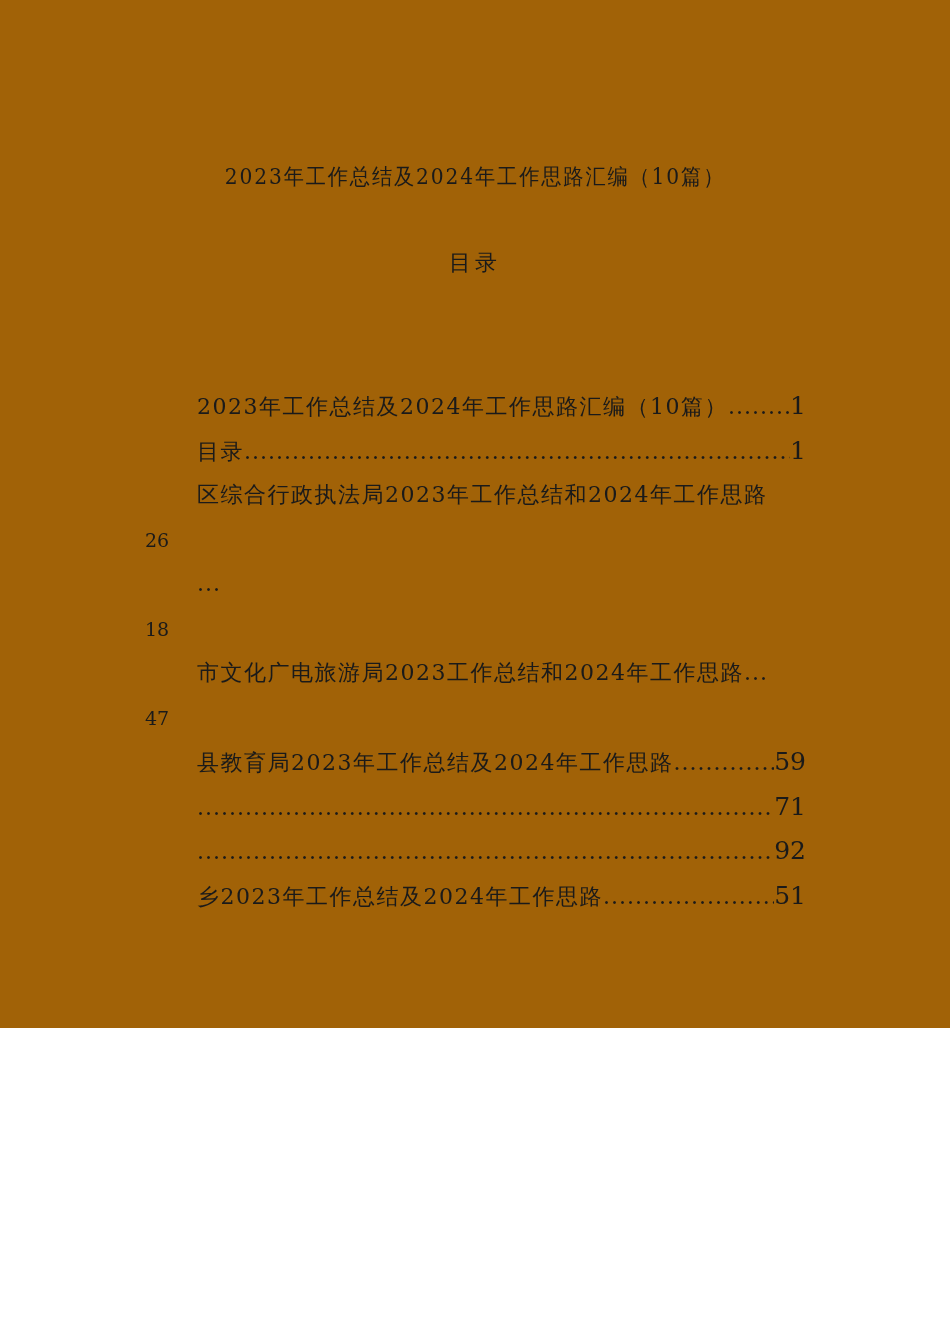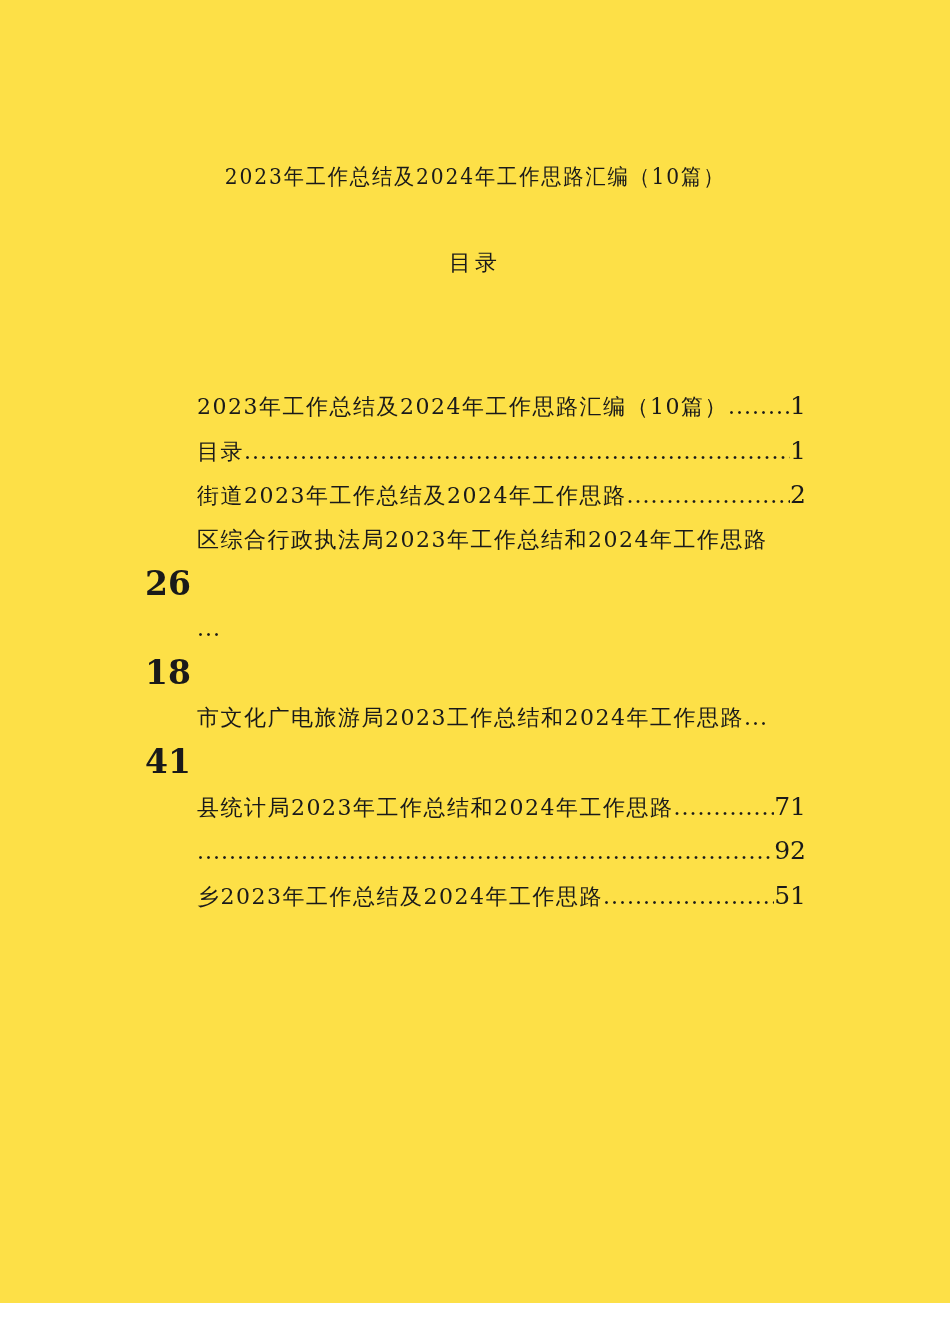--- a/index.html
+++ b/index.html
@@ -12,22 +12,22 @@
       height: 1344px;
       position: relative;
       overflow: hidden;
       color: #1a1a1a;
       font-family: "DejaVu Serif", "Liberation Serif", serif;
     }
     .page {
       position: absolute;
       left: 0; top: 0;
       width: 950px;
-      height: 1303px;
-      background: #fde047;
+      height: 1028px;
+      background: #a16207;
     }
     .doc-title {
       position: absolute;
       left: 0;
       width: 950px;
       top: 160px;
       text-align: center;
       font-size: 22px;
       line-height: 34px;
       letter-spacing: 2px;
@@ -77,22 +77,21 @@
       min-width: 0;
     }
     .toc-entry .leader::before {
       content: "................................................................................................................................................................................";
     }
     .toc-entry .page-num {
       flex: 0 0 auto;
       font-size: 25px;
     }
     .toc-entry .page-num.standalone {
-      font-size: 33px;
-      font-weight: bold;
+      font-size: 19px;
     }
     .toc-entry .trail-dots {
       flex: 0 0 auto;
       letter-spacing: 1px;
     }
   </style>
 </head>
 <body>
 
 <div class="page">
@@ -112,27 +111,20 @@
     </div>
 
     <div class="toc-entry">
       <div class="line indent">
         <span class="text">目录</span>
         <span class="leader"></span>
         <span class="page-num">1</span>
       </div>
     </div>
 
-    <div class="toc-entry">
-      <div class="line indent">
-        <span class="text">街道2023年工作总结及2024年工作思路</span>
-        <span class="leader"></span>
-        <span class="page-num">2</span>
-      </div>
-    </div>
 
 
     <div class="toc-entry">
       <div class="line indent">
         <span class="text">区综合行政执法局2023年工作总结和2024年工作思路</span>
       </div>
       <div class="line">
         <span class="page-num standalone">26</span>
       </div>
     </div>
@@ -145,28 +137,34 @@
         <span class="page-num standalone">18</span>
       </div>
     </div>
 
     <div class="toc-entry">
       <div class="line indent">
         <span class="text">市文化广电旅游局2023工作总结和2024年工作思路</span>
         <span class="trail-dots">...</span>
       </div>
       <div class="line">
-        <span class="page-num standalone">41</span>
+        <span class="page-num standalone">47</span>
       </div>
     </div>
 
+    <div class="toc-entry">
+      <div class="line indent">
+        <span class="text">县教育局2023年工作总结及2024年工作思路</span>
+        <span class="leader"></span>
+        <span class="page-num">59</span>
+      </div>
+    </div>
 
     <div class="toc-entry">
       <div class="line indent">
-        <span class="text">县统计局2023年工作总结和2024年工作思路</span>
         <span class="leader"></span>
         <span class="page-num">71</span>
       </div>
     </div>
 
     <div class="toc-entry">
       <div class="line indent">
         <span class="leader"></span>
         <span class="page-num">92</span>
       </div>

